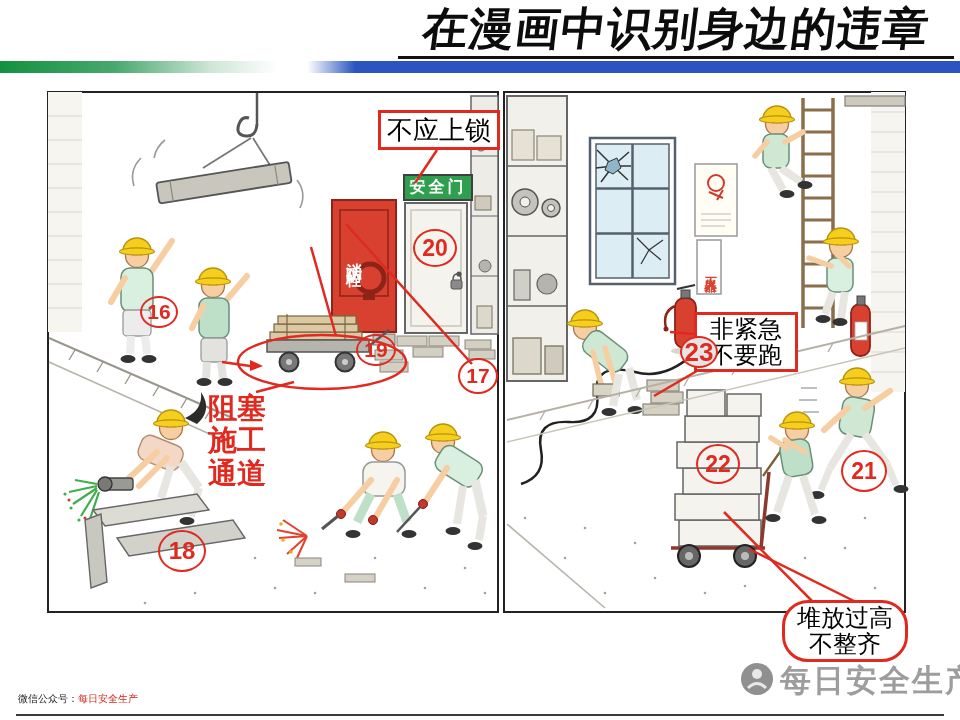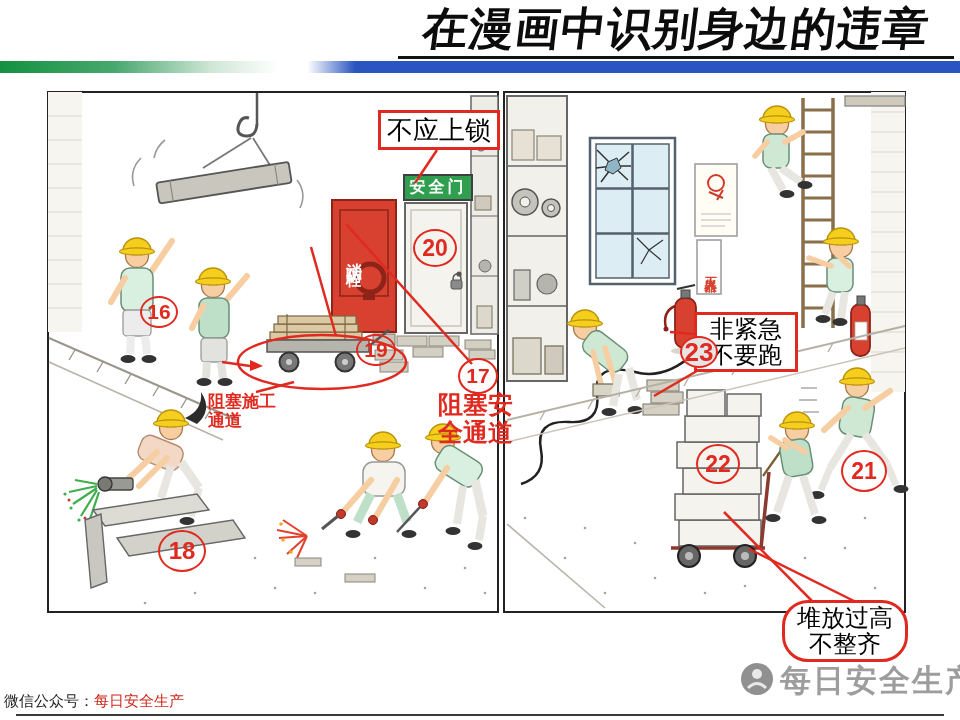--- a/index.html
+++ b/index.html
@@ -26,21 +26,21 @@
   .ann-num{position:absolute;border:2.5px solid #e02a20;border-radius:50%;color:#e02a20;
       font-weight:bold;display:flex;align-items:center;justify-content:center;background:transparent;box-sizing:border-box;}
   .ann-label{position:absolute;color:#e02a20;font-weight:bold;line-height:1.12;word-break:break-all;}
   .ann-box{position:absolute;border:3px solid #e02a20;background:#fff;color:#000000;font-weight:normal;
       display:flex;align-items:center;justify-content:center;text-align:center;box-sizing:border-box;}
   .wrap2{width:2.12em;word-break:break-all;line-height:1.1;}
   .wrap3{width:3.12em;word-break:break-all;line-height:1.1;}
   .wrap4{width:4.12em;word-break:break-all;line-height:1.1;}
   
   .bottom-rule{position:absolute;left:16px;top:714px;width:928px;height:2px;background:#3a3a3a;}
-  .wechat-line{position:absolute;left:4px;top:692px;font-size:15px;z-index:2;}
+  .wechat-line{position:absolute;left:18px;top:692px;font-size:10px;z-index:2;}
   .wechat-line .pfx{color:#222;}
   .wechat-line .acct{color:#d02a1e;}
   .wm-logo{position:absolute;left:740px;top:662px;width:34px;height:34px;z-index:2;}
   .wm-text{position:absolute;left:780px;top:660px;font-size:31px;color:#8d8d8d;font-weight:bold;
       letter-spacing:2px;opacity:.85;z-index:2;white-space:nowrap;}
 </style>
 </head>
 <body>
 
 <div class="page">
@@ -460,24 +460,23 @@
     <polygon points="250,360 263,366 250,371" fill="#e02a20"></polygon>
   </svg>
 
   <div class="ann-layer">
     <div class="ann-box" style="left:378px;top:110px;width:122px;height:40px;font-size:26px;">不应上锁</div>
 
 
     <div class="ann-num" style="left:140px;top:296px;width:38px;height:32px;font-size:21px;">16</div>
 
     <div class="ann-num" style="left:356px;top:334px;width:40px;height:32px;font-size:21px;">19</div>
-    <div class="ann-label" style="left:208px;top:392px;font-size:17px;width:80px;">阻塞施工通道</div>
+    <div class="ann-label" style="left:208px;top:392px;font-size:29px;width:80px;">阻塞施工通道</div>
 
     <div class="ann-num" style="left:458px;top:358px;width:40px;height:36px;font-size:21px;">17</div>
-    <div class="ann-label" style="left:438px;top:390px;font-size:25px;width:80px;">阻塞安全通道</div>
 
     <div class="ann-num" style="left:413px;top:229px;width:44px;height:38px;font-size:23px;">20</div>
 
     <div class="ann-num" style="left:158px;top:530px;width:48px;height:42px;font-size:24px;">18</div>
 
     <div class="ann-box" style="left:694px;top:312px;width:104px;height:60px;font-size:24px;">
         <span class="wrap3">非紧急不要跑</span>
       </div>
     <div class="ann-num" style="left:680px;top:336px;width:38px;height:32px;font-size:26px;background:#e5e5e5;">23</div>
 

